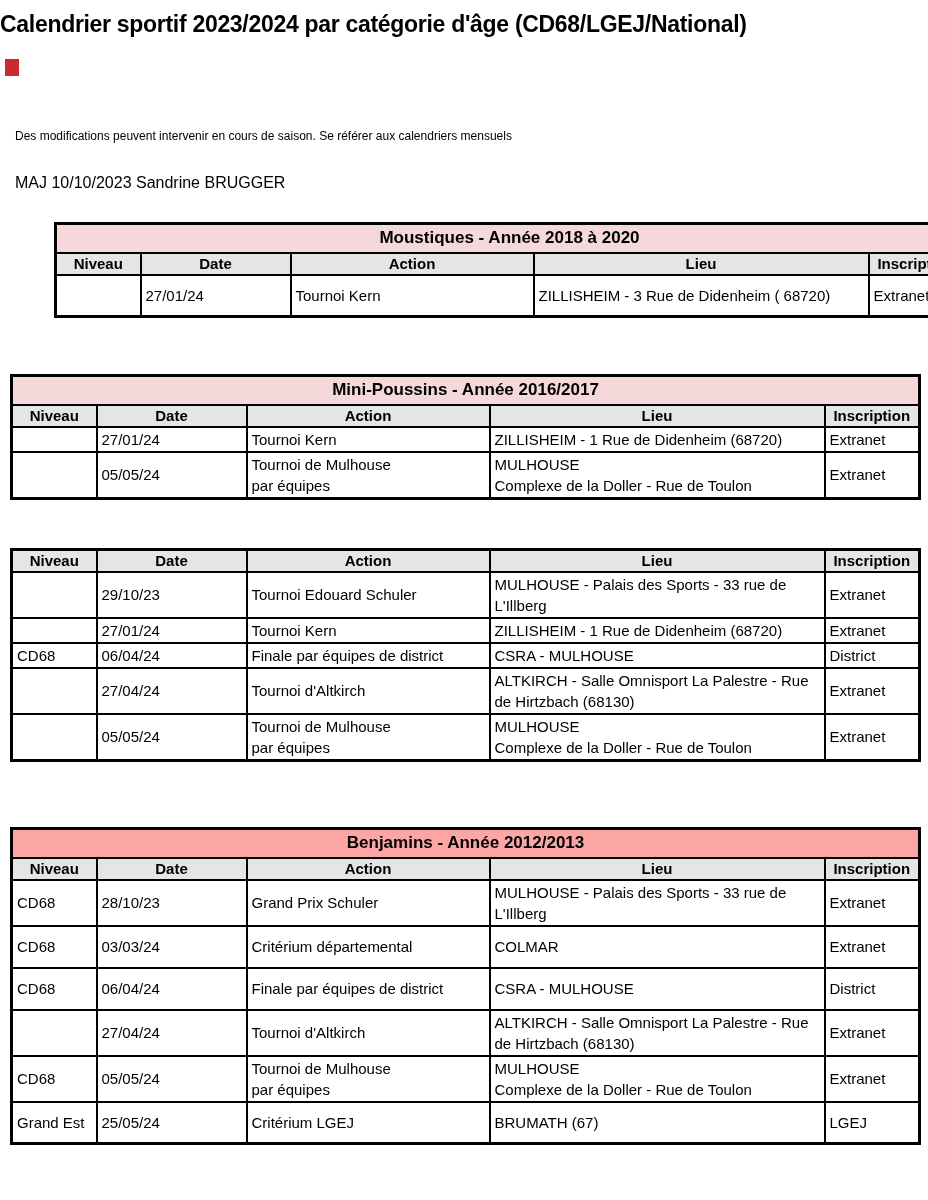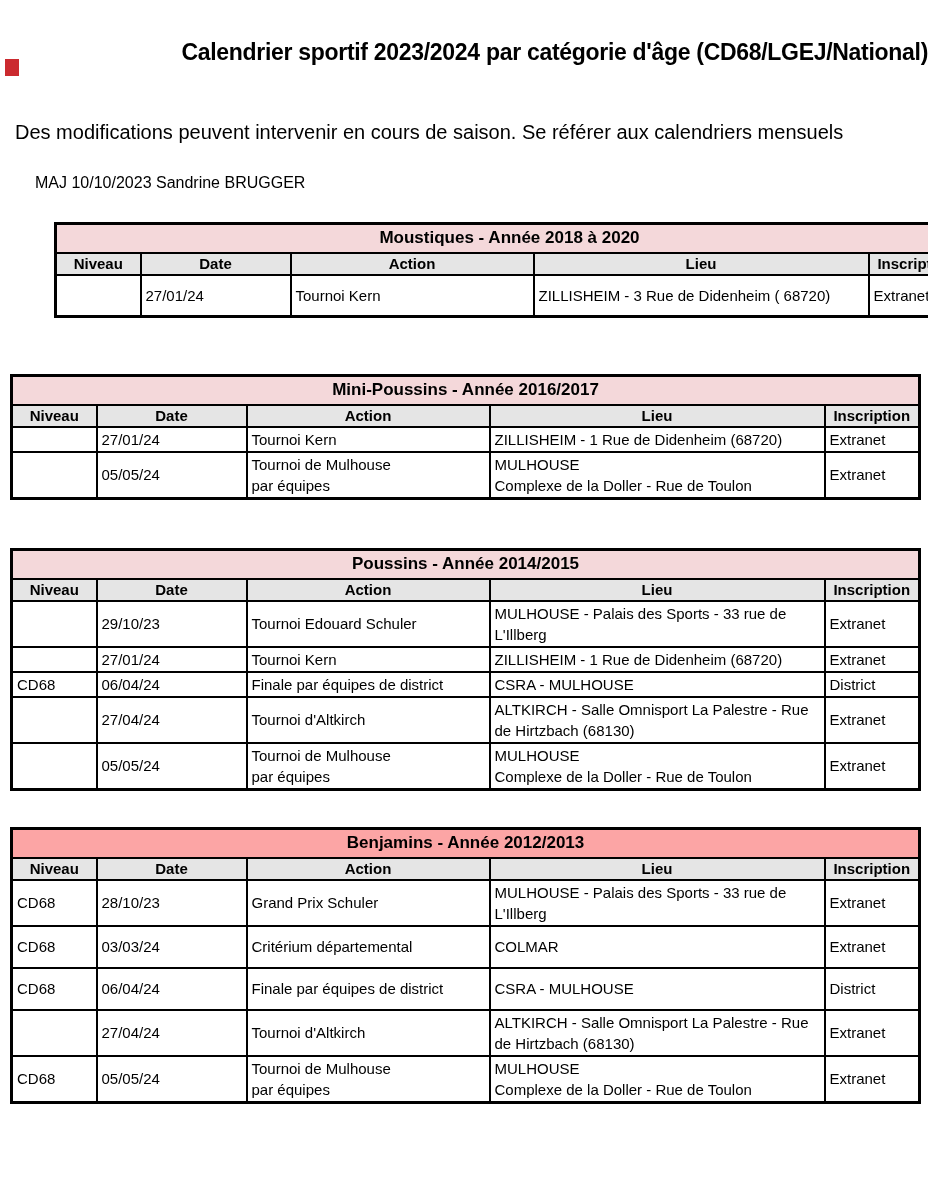--- a/index.html
+++ b/index.html
@@ -9,41 +9,39 @@
     width: 928px;
     height: 1200px;
     font-family: "Liberation Sans", sans-serif;
     color: #000;
     overflow: hidden;
   }
   .title {
     position: absolute;
     top: 11px; left: 0;
     width: 100%;
-    text-align: right;
+    text-align: left;
     font-size: 23px;
     font-weight: bold;
     letter-spacing: -0.3px;
-    margin-top: 28px;
   }
   .red-marker {
     position: absolute;
     left: 5px; top: 59px;
     width: 14px; height: 17px;
   }
   .note {
     position: absolute;
-    left: 15px; top: 121px;
-    font-size: 20px;
+    left: 15px; top: 129px;
+    font-size: 12px;
   }
   .maj {
     position: absolute;
     left: 15px; top: 174px;
     font-size: 16px;
-    margin-left: 20px;
   }
   .tbl-slot {
     position: absolute;
     left: 10px;
     width: 908px;
   }
   .slot-0 { top: 222px; padding-left: 44px; }
   .slot-1 { top: 374px; }
   .slot-2 { top: 548px; }
   .slot-3 { top: 827px; }
@@ -168,23 +166,20 @@
 <div class="tbl-slot slot-2">
     <table>
       <colgroup>
         <col class="c0">
         <col class="c1">
         <col class="c2">
         <col class="c3">
         <col class="c4">
       </colgroup>
       <tbody>
-        <tr>
-          <th colspan="5" class="cat" style="background: rgb(244, 216, 218);">Poussins - Année 2014/2015</th>
-        </tr>
         <tr class="hdr">
           <th>Niveau</th>
           <th>Date</th>
           <th>Action</th>
           <th>Lieu</th>
           <th>Inscription</th>
         </tr>
         <tr class="lg">
           <td></td>
           <td>29/10/23</td>
@@ -275,15 +270,22 @@
         </tr>
         <tr class="lg">
           <td>CD68</td>
           <td>05/05/24</td>
           <td>Tournoi de Mulhouse
 par équipes</td>
           <td>MULHOUSE
  Complexe de la Doller - Rue de Toulon</td>
           <td>Extranet</td>
         </tr>
+        <tr class="lg">
+          <td>Grand Est</td>
+          <td>25/05/24</td>
+          <td>Critérium LGEJ</td>
+          <td>BRUMATH (67)</td>
+          <td>LGEJ</td>
+        </tr>
       </tbody>
     </table>
   </div>
 
 </body></html>

